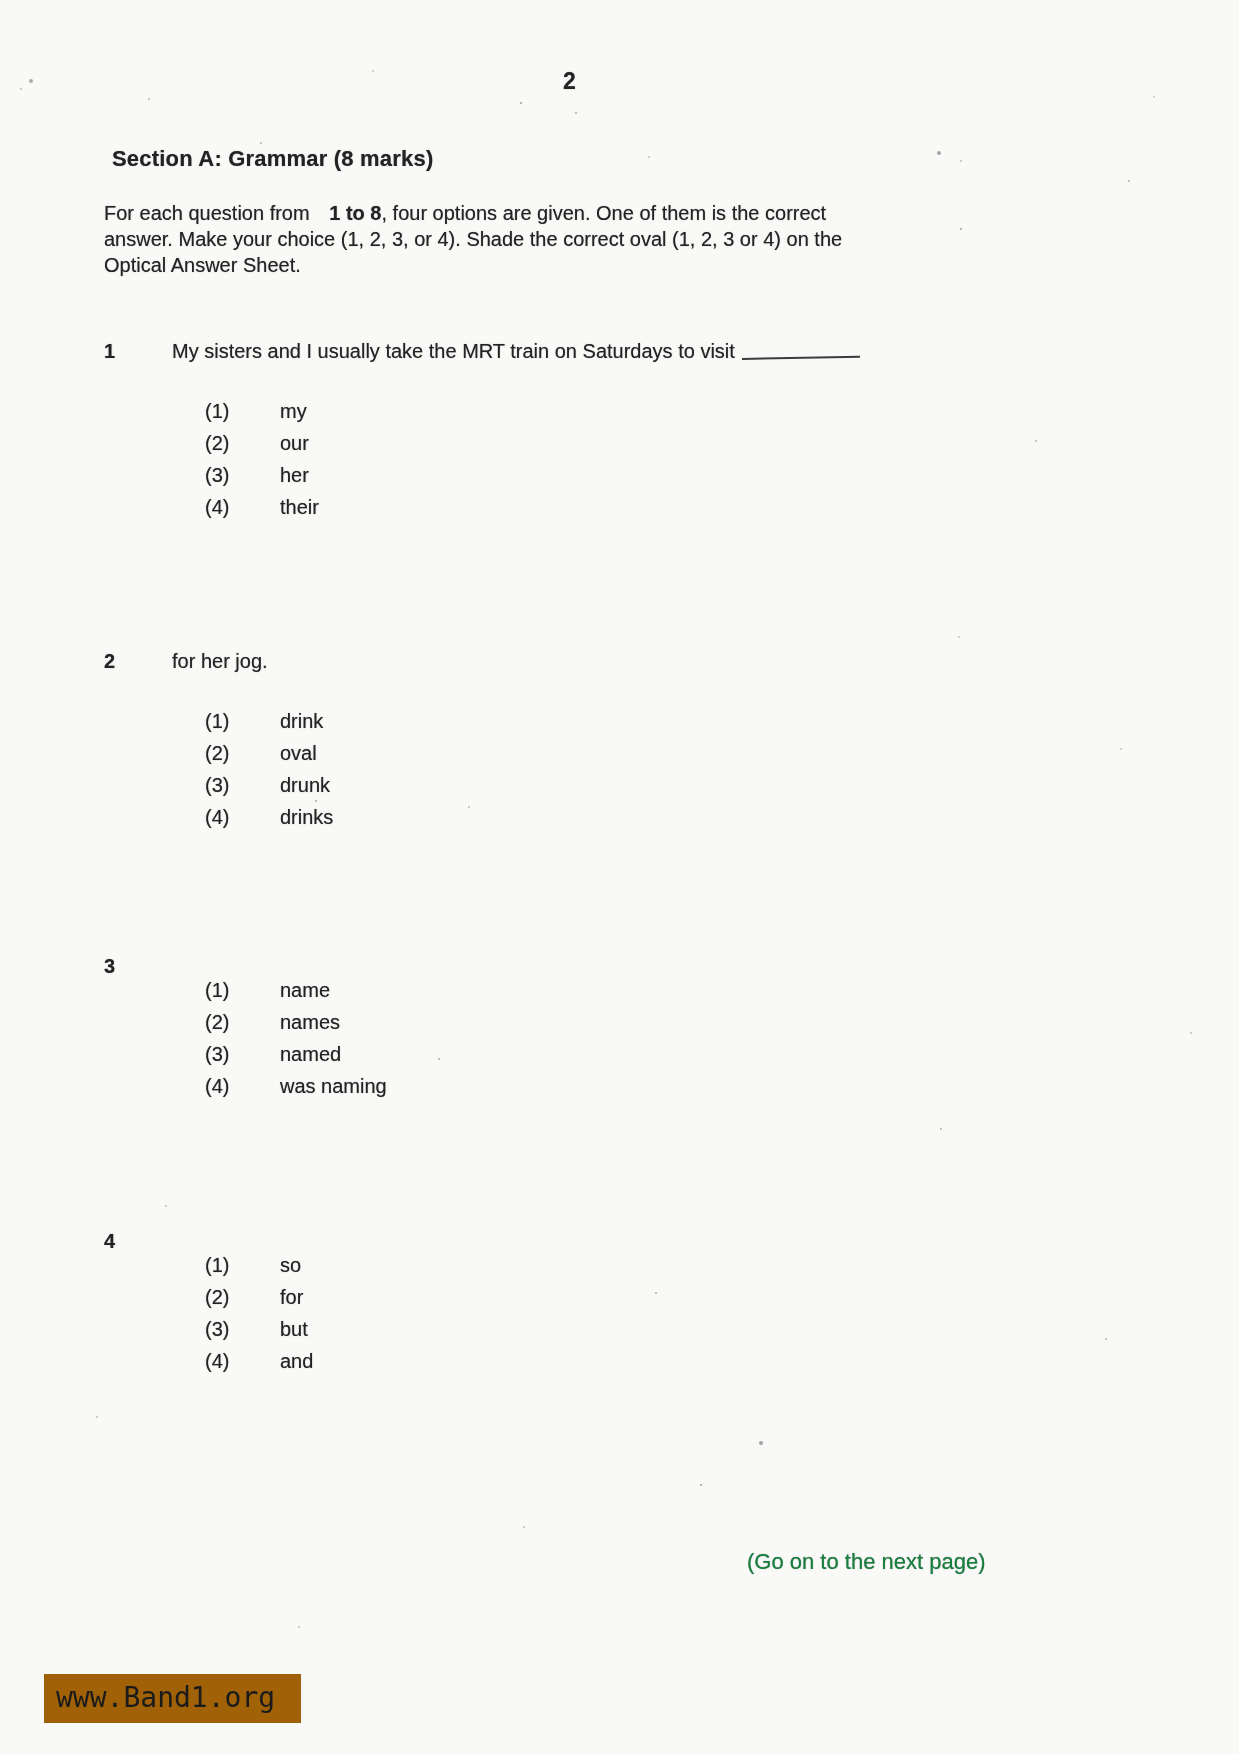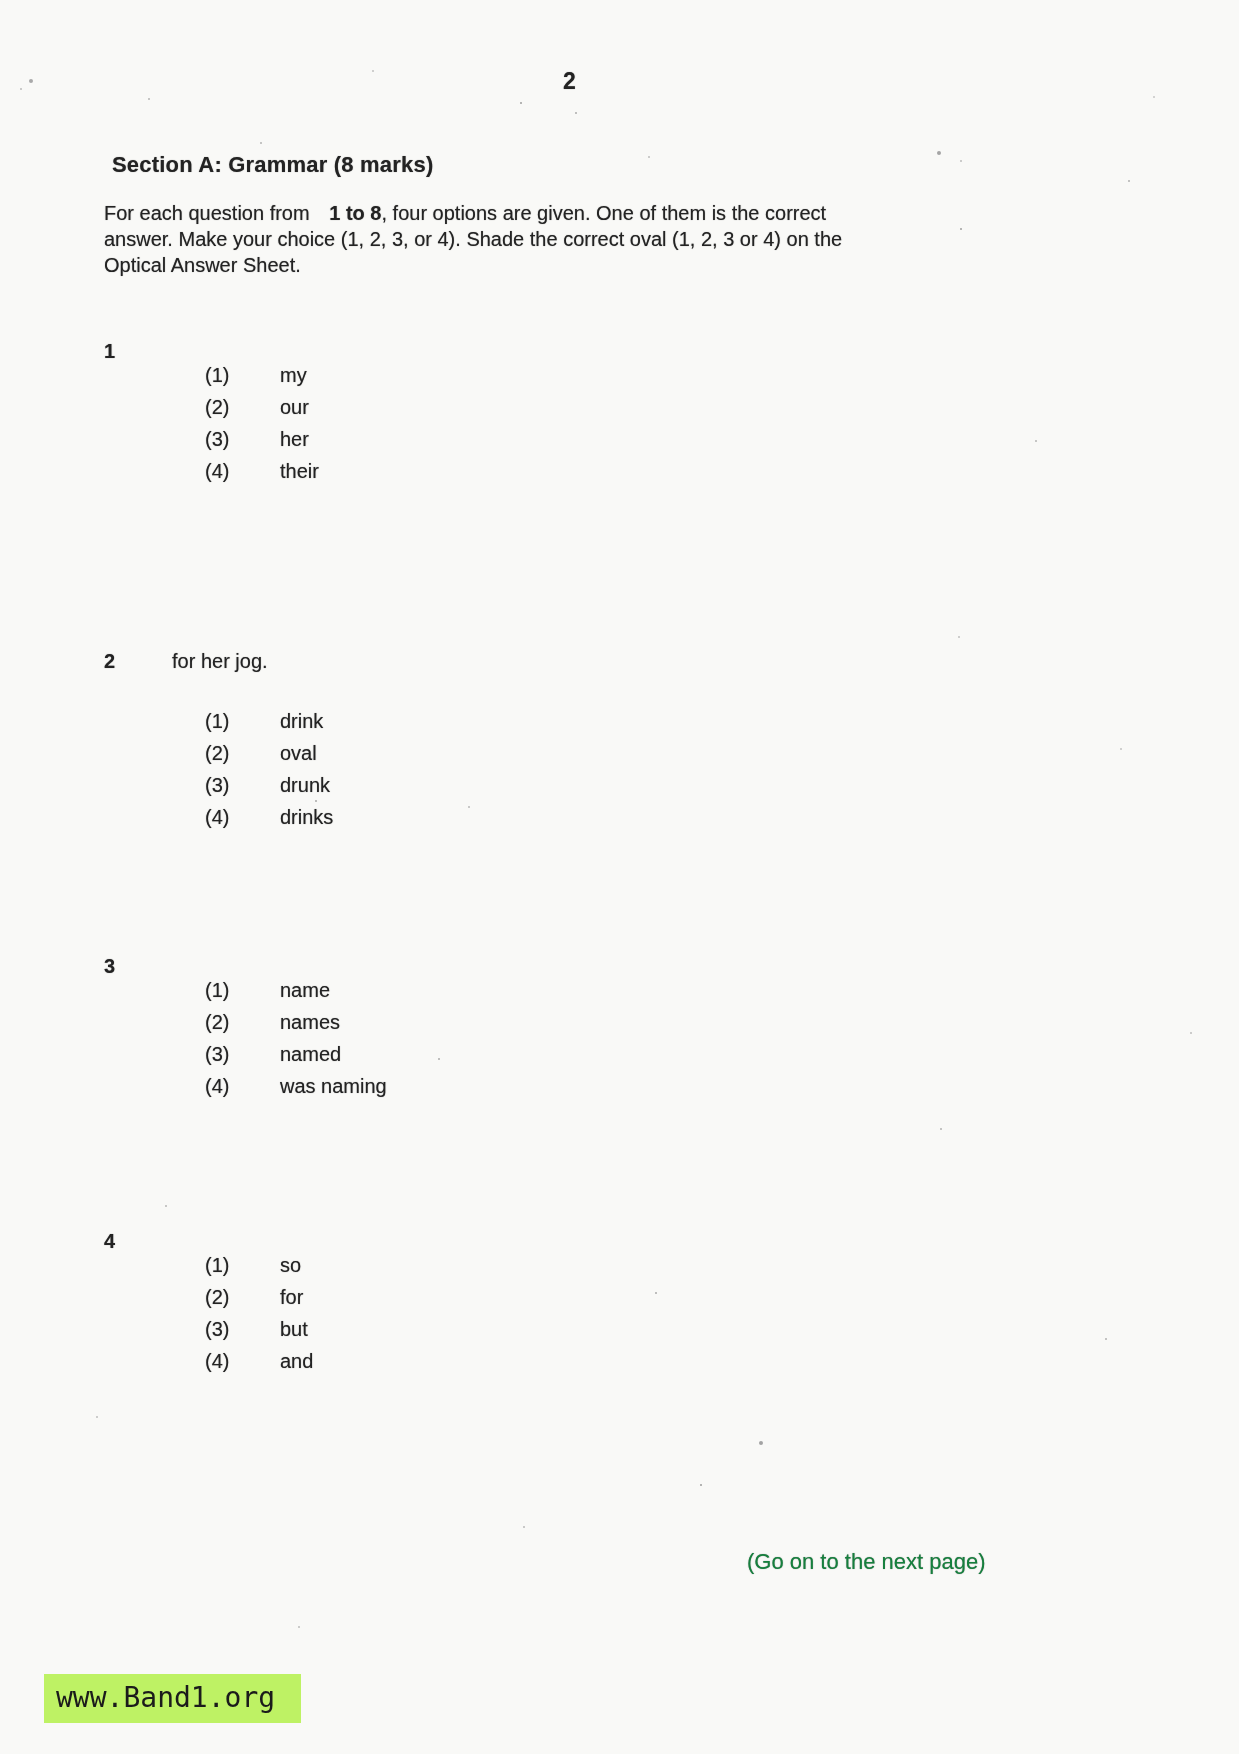--- a/index.html
+++ b/index.html
@@ -29,21 +29,21 @@
       760px 1442px 0 1px #a3a3a3, 700px 1484px 0 0 #9d9d9d, 523px 1526px 0 0 #b9b9b9,
       298px 1626px 0 0 #bdbdbd, 1120px 748px 0 0 #c2c2c2, 96px 1416px 0 0 #bebebe,
       20px 88px 0 0 #bbbbbb, 212px 236px 0 0 #c3c3c3, 1153px 96px 0 0 #c6c6c6;
   }
 
   .page-number {
     position: absolute; left: 563px; top: 68px;
     font-size: 23px; font-weight: bold;
   }
   .section-title {
-    position: absolute; left: 112px; top: 152px;
+    position: absolute; left: 112px; top: 146px;
     font-size: 22px; font-weight: bold; letter-spacing: 0.2px;
     white-space: nowrap;
   }
   .instructions {
     position: absolute; left: 104px; top: 200px;
     font-size: 20px; line-height: 26px;
   }
   .instr-line { white-space: nowrap; }
   .b { font-weight: bold; margin-left: 14px; }
 
@@ -72,21 +72,21 @@
   .option { display: flex; line-height: 32px; }
   .opt-num { width: 75px; flex: 0 0 75px; }
   .opt-label { white-space: nowrap; }
 
   .next-page-note {
     position: absolute; left: 747px; top: 1549px;
     font-size: 22px; color: #15803d; white-space: nowrap;
   }
   .watermark {
     position: absolute; left: 44px; top: 1674px;
-    background: #bef264;
+    background: #a16207;
     padding: 7px 26px 9px 12px;
     font-family: "DejaVu Sans Mono", monospace;
     font-size: 28px; color: #1b1b1b;
     text-shadow: none; white-space: nowrap;
   }
 </style>
 </head>
 <body>
 
 <div class="page">
@@ -98,20 +98,21 @@
 
   <div class="instructions">
     <div class="instr-line"><span>For each question from </span><span class="b">1 to 8</span><span>, four options are given. One of them is the correct</span></div>
     <div class="instr-line">answer. Make your choice (1, 2, 3, or 4). Shade the correct oval (1, 2, 3 or 4) on the</div>
     <div class="instr-line">Optical Answer Sheet.</div>
   </div>
 
   <div class="question" style="top:333px;">
     <div class="q-num">1</div>
     <div class="q-body">
+      <div class="q-line1"><span>My sisters and I usually take the MRT train on Saturdays to visit</span><span class="blank blank-q1"></span><span></span></div>
       <div class="options">
         <div class="option">
             <span class="opt-num">(1)</span>
             <span class="opt-label">my</span>
           </div>
         <div class="option">
             <span class="opt-num">(2)</span>
             <span class="opt-label">our</span>
           </div>
         <div class="option">

